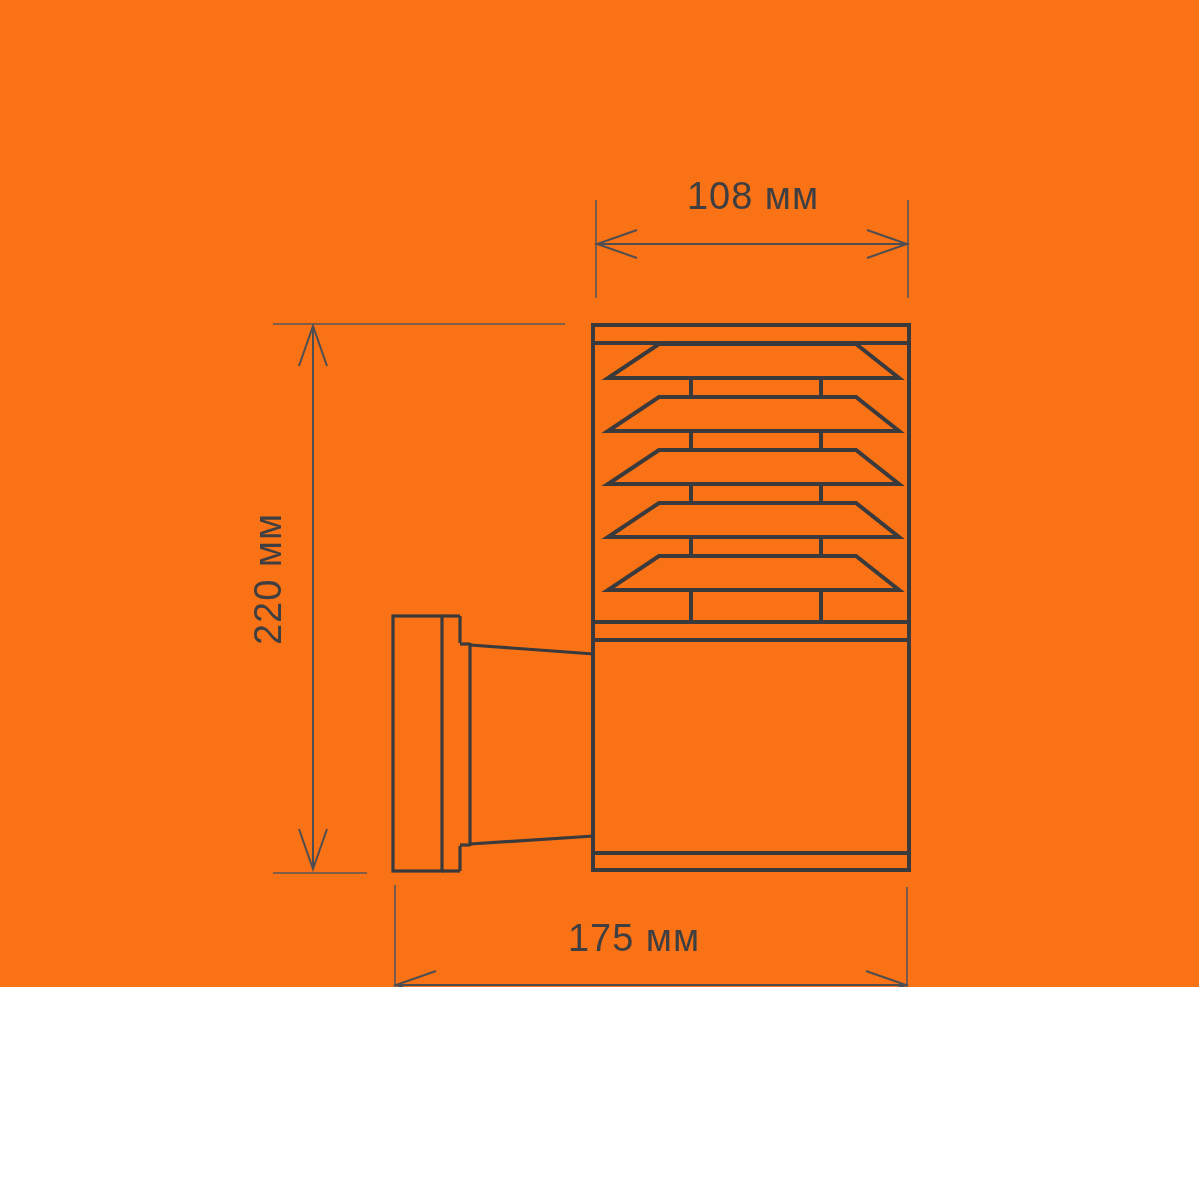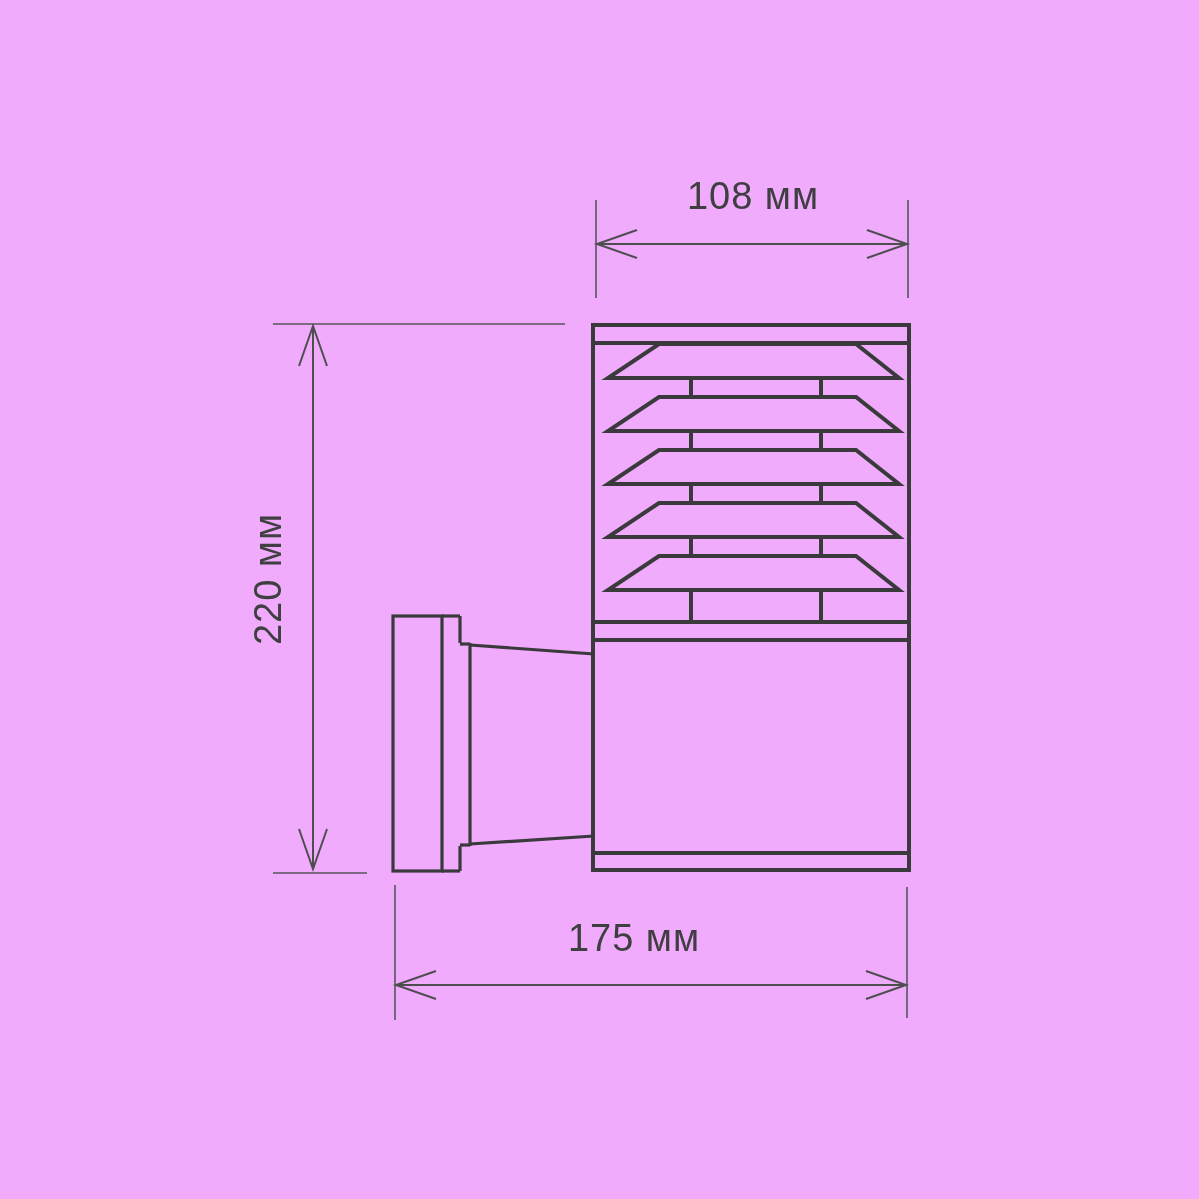--- a/index.html
+++ b/index.html
@@ -3,22 +3,22 @@
 <meta charset="utf-8">
 <style>
   html, body {
     margin: 0;
     padding: 0;
     background: #ffffff;
   }
   .stage {
     position: relative;
     width: 1199px;
-    height: 1199px;
-    background: #f0abfc;
+    height: 987px;
+    background: #f97316;
     overflow: hidden;
     font-family: "Liberation Sans", sans-serif;
   }
   svg text {
     font-family: "Liberation Sans", "DejaVu Sans", sans-serif;
     font-weight: 300;
     font-size: 38px;
     letter-spacing: 1px;
   }
   .draw {

